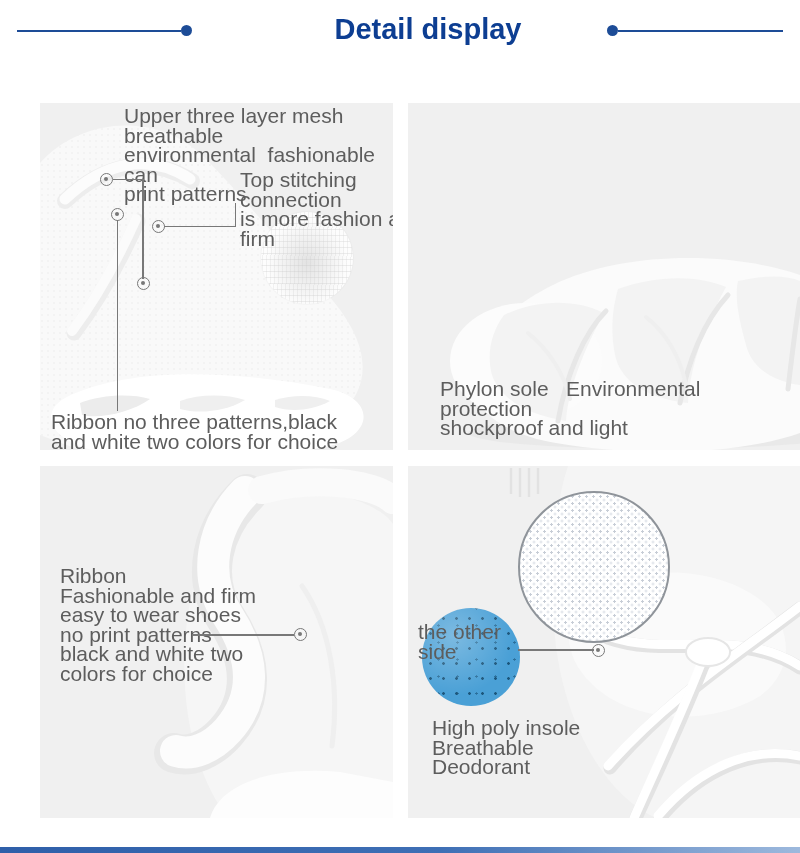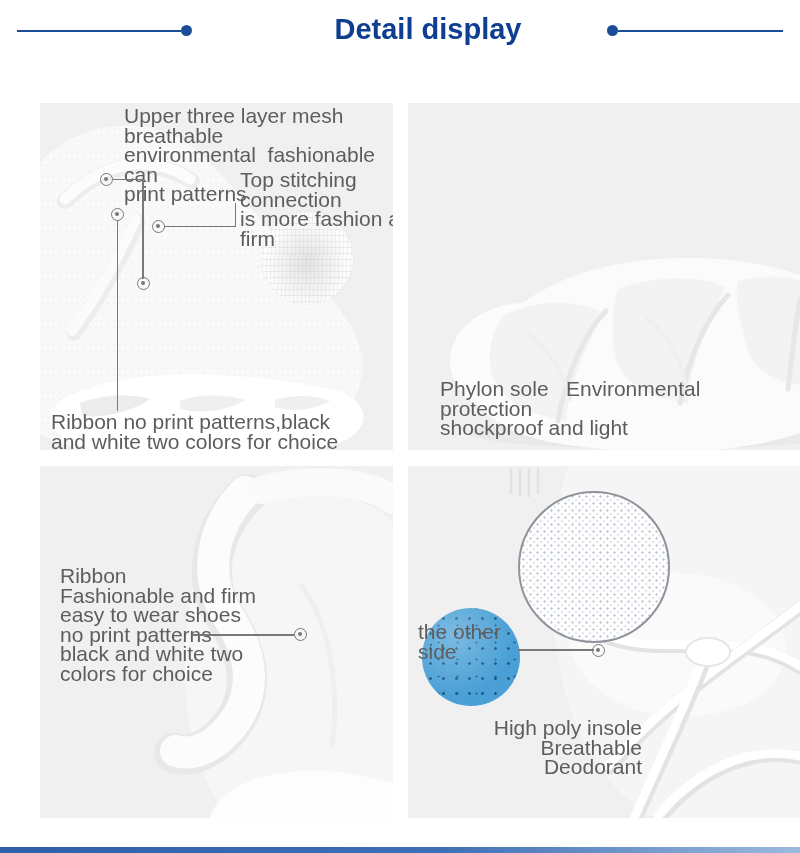--- a/index.html
+++ b/index.html
@@ -104,21 +104,21 @@
       <path d="M96,116 C78,156 56,196 32,228" stroke="#fbfbfb" stroke-width="10" fill="none" stroke-linecap="round"></path>
     </svg>
 
     <div class="inset stitch"></div>
 
     <div class="ann" style="left:84px;top:3px;width:282px;">Upper three layer mesh breathable
 environmental  fashionable can
 print patterns</div>
     <div class="ann" style="left:152px;top:67px;width:210px;margin-left:48px;">Top stitching connection
 is more fashion and firm</div>
-    <div class="ann" style="left:11px;top:309px;width:300px;">Ribbon no print patterns,black
+    <div class="ann" style="left:11px;top:309px;width:300px;">Ribbon no three patterns,black
 and white two colors for choice</div>
 
     <div class="marker" style="left:60px;top:70px;"></div>
     <div class="marker" style="left:97px;top:174px;"></div>
     <div class="marker" style="left:71px;top:105px;"></div>
     <div class="marker" style="left:112px;top:117px;"></div>
 
     <div class="cline" style="left:73px;top:75.5px;width:30px;height:1.5px;"></div>
     <div class="cline" style="left:102px;top:76px;width:1.5px;height:100px;"></div>
     <div class="cline" style="left:76.5px;top:117px;width:1.5px;height:191px;"></div>
@@ -182,19 +182,19 @@
       </g>
     </svg>
 
     <div class="inset mesh"></div>
     <div class="inset blue"></div>
 
     <div class="ann" style="left:10px;top:108px;width:120px;margin-top:48px;">the other
 side</div>
     <div class="cline" style="left:110px;top:183px;width:76px;height:1.5px;"></div>
     <div class="marker" style="left:184px;top:178px;"></div>
-    <div class="ann" style="left:24px;top:252px;width:210px;text-align:right;">High poly insole
+    <div class="ann" style="left:24px;top:252px;width:210px;">High poly insole
 Breathable
 Deodorant</div>
   </div>
 
   <div class="bottom-bar"></div>
 </div>
 
 </body></html>

